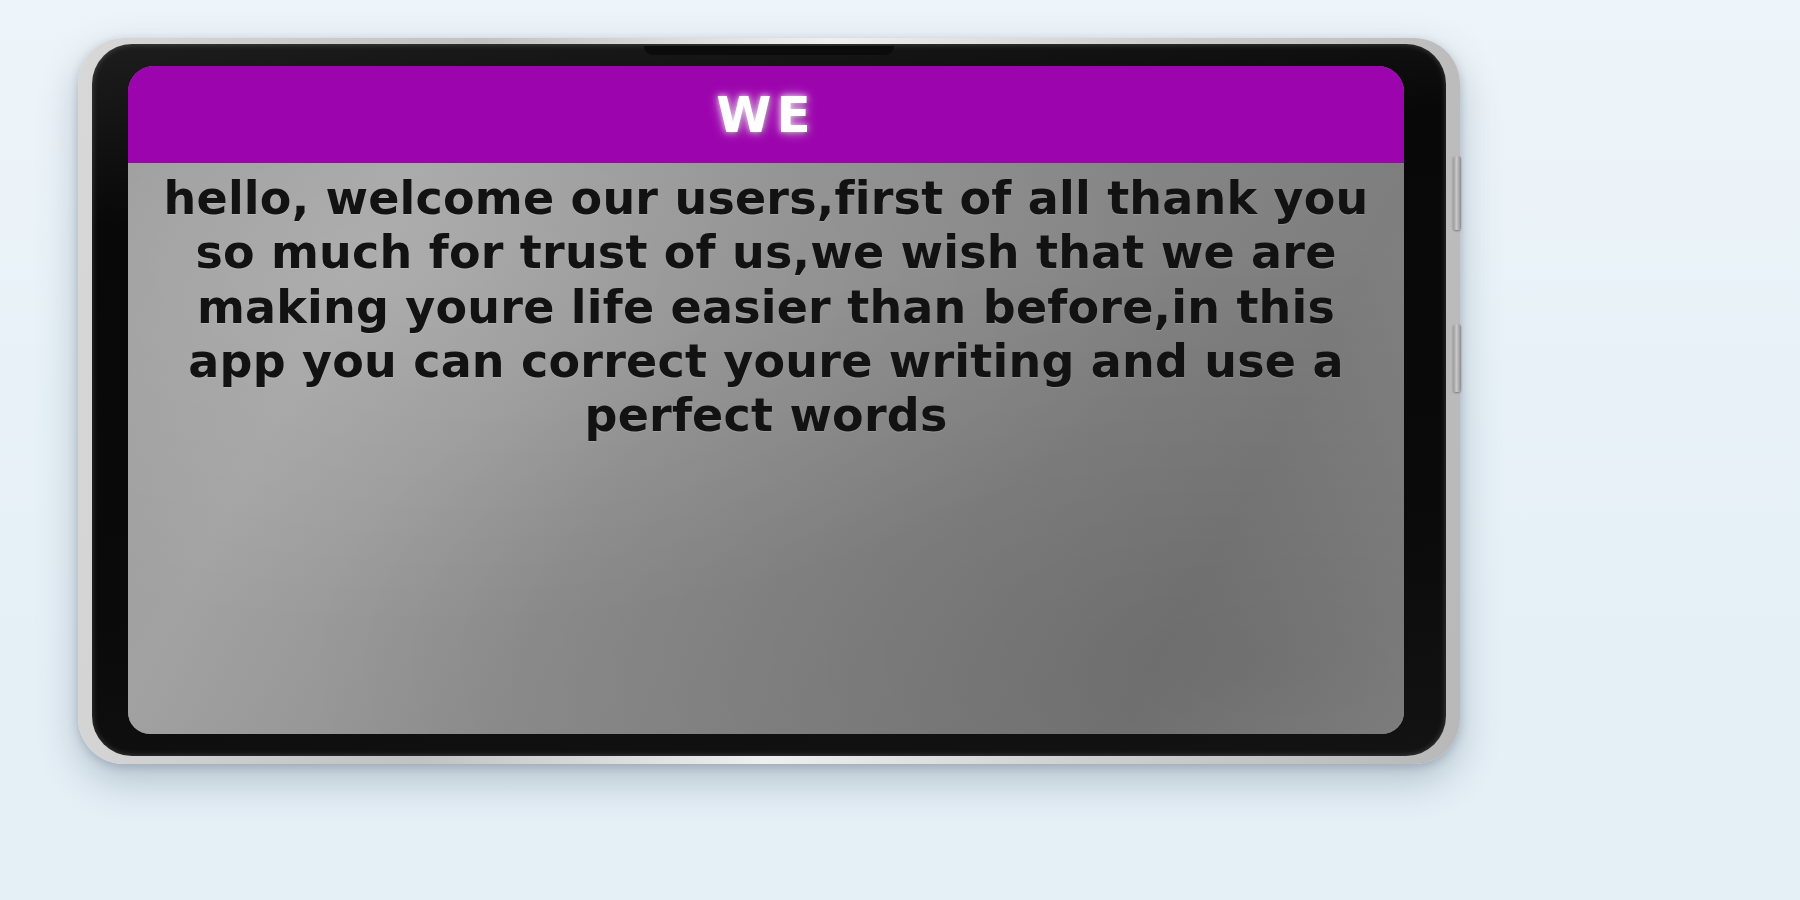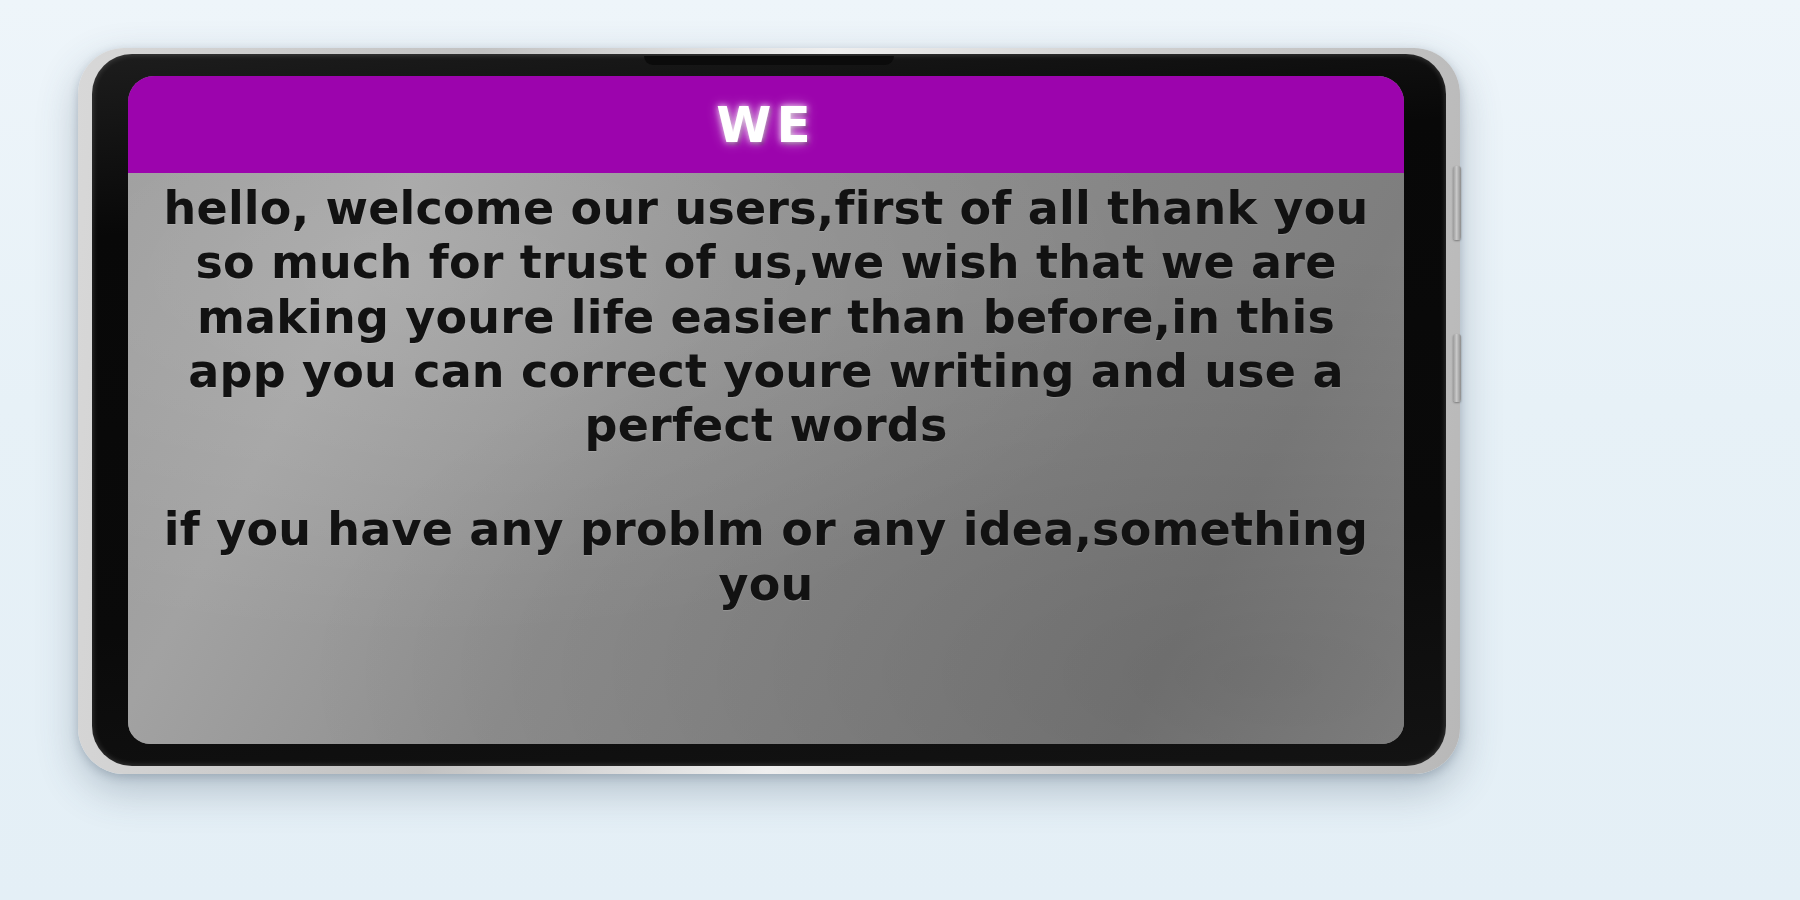--- a/index.html
+++ b/index.html
@@ -22,21 +22,21 @@
     height: 900px;
     background:
       linear-gradient(180deg, #eef5fa 0%, #e7f1f7 45%, #e4eff6 100%);
     overflow: hidden;
   }
 
   
   #device-frame {
     position: absolute;
     left: 78px;
-    top: 48px;
+    top: 38px;
     width: 1382px;
     height: 726px;
     border-radius: 46px;
     background: linear-gradient(95deg, #d8d8d8 0%, #c2c2c2 28%, #efefef 52%, #cfcfcf 74%, #b8b8b8 100%);
     box-shadow:
       0 16px 40px rgba(60,80,100,0.30),
       0 3px 10px rgba(40,60,80,0.22);
     padding: 0;
     box-sizing: border-box;
   }
@@ -173,19 +173,18 @@
       <div id="device-notch"></div>
 
       <div id="screen">
 
         <div id="app-bar">
           <div id="app-bar-title">WE</div>
         </div>
 
         <div id="screen-body">
           <p id="paragraph-intro" class="paragraph">hello, welcome our users,first of all thank you so much for trust of us,we wish that we are making youre life easier than before,in this app you can correct youre writing and use a perfect words</p>
-          <p id="paragraph-feedback" class="paragraph">if you have any problm or any idea,something you</p>
         </div>
 
       </div>
     </div>
   </div>
 </div>
 
 </body></html>

